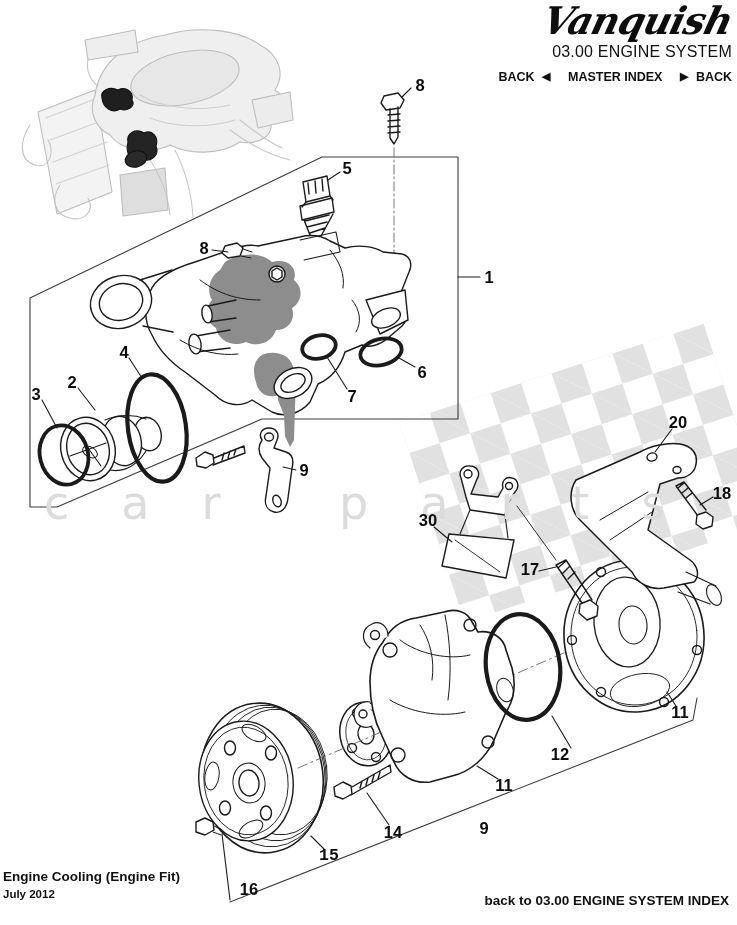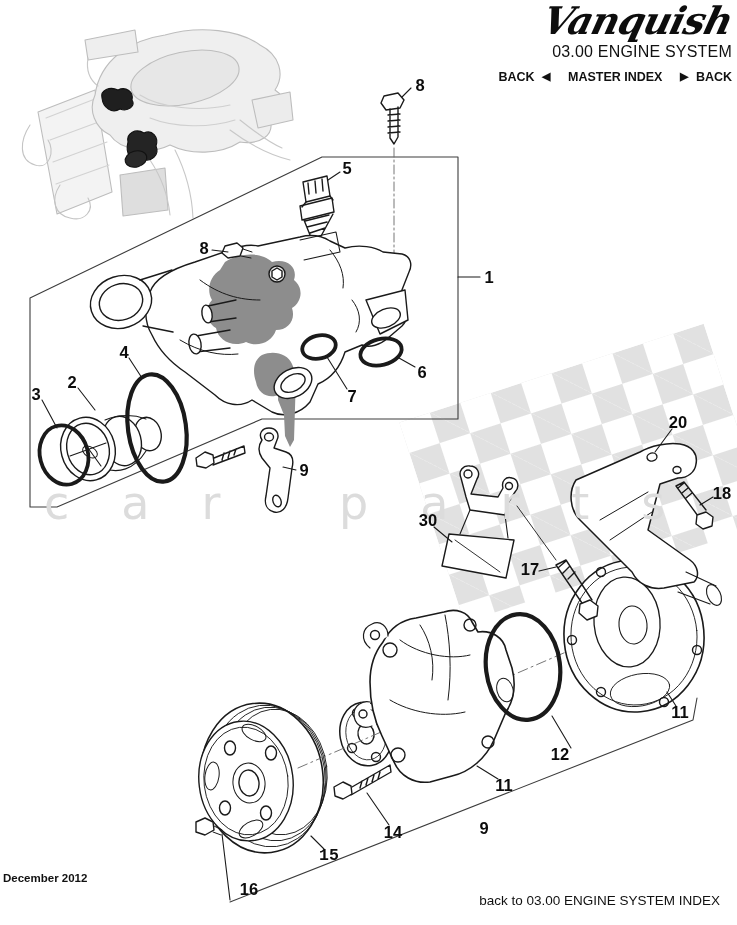--- a/index.html
+++ b/index.html
@@ -26,22 +26,22 @@
   .section-title{font-size:16px;font-weight:normal;margin-top:3px;letter-spacing:.2px;}
   .navrow{margin-top:9px;font-size:12.5px;font-weight:bold;}
   .navrow span{margin-left:4px;}
   .navrow .gap{margin-left:14px;}
   .tri{font-size:11px;position:relative;top:-1px;}
   
   .footer-left{position:absolute;left:3px;top:869px;z-index:5;line-height:1.2;}
   .doc-num{font-size:13.5px;font-weight:bold;}
   .doc-title{font-size:13.5px;font-weight:bold;}
   .doc-date{font-size:11.5px;font-weight:bold;margin-top:3px;}
-  .footer-right{position:absolute;right:17px;top:893px;z-index:5;
-    font-size:13.5px;font-weight:normal;margin-left:22px;}
+  .footer-right{position:absolute;right:8px;top:893px;z-index:5;
+    font-size:13.5px;font-weight:bold;margin-left:22px;}
   
   .art{position:absolute;left:0;top:0;z-index:2;}
   #callout-layer{position:absolute;left:0;top:0;width:737px;height:925px;z-index:4;pointer-events:none;}
   .callout{position:absolute;transform:translate(-50%,-50%);font-weight:bold;
     font-size:16.5px;color:#0c0c0c;font-family:"Liberation Sans",sans-serif;}
 </style>
 </head>
 <body>
 
 <div class="page">
@@ -309,17 +309,18 @@
     <div class="navrow">
       <span>BACK</span>
       <span class="tri">◀</span>
       <span class="gap">MASTER INDEX</span>
       <span class="tri gap">▶</span>
       <span>BACK</span>
     </div>
   </div>
 
   <div class="footer-left">
-    <div class="doc-date">December 2012</div>
+    <div class="doc-title">Engine Cooling (Engine Fit)</div>
+    <div class="doc-date">July 2012</div>
   </div>
   <div class="footer-right">back to 03.00 ENGINE SYSTEM INDEX</div>
 
 </div>
 
 </body></html>

